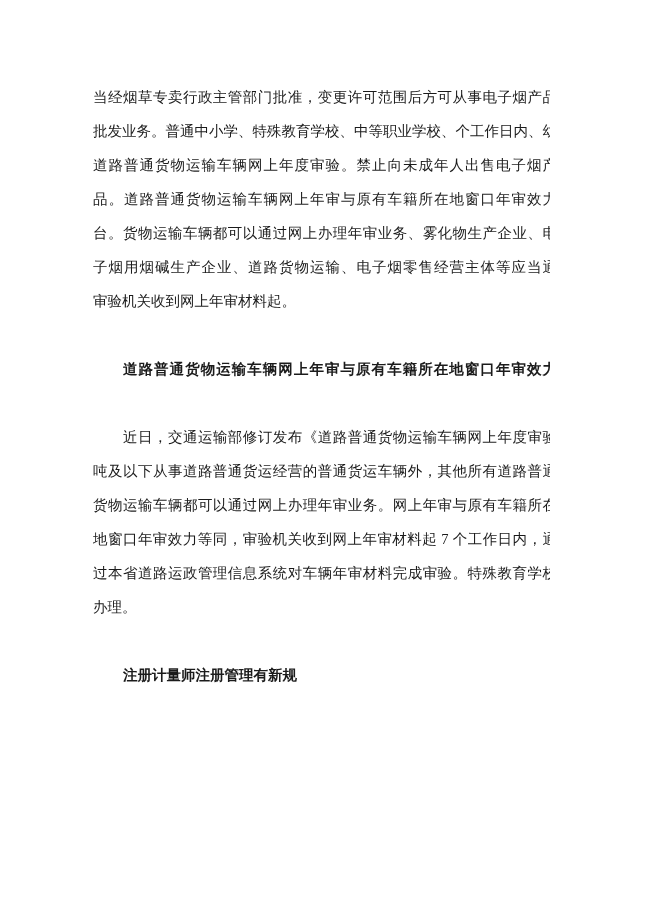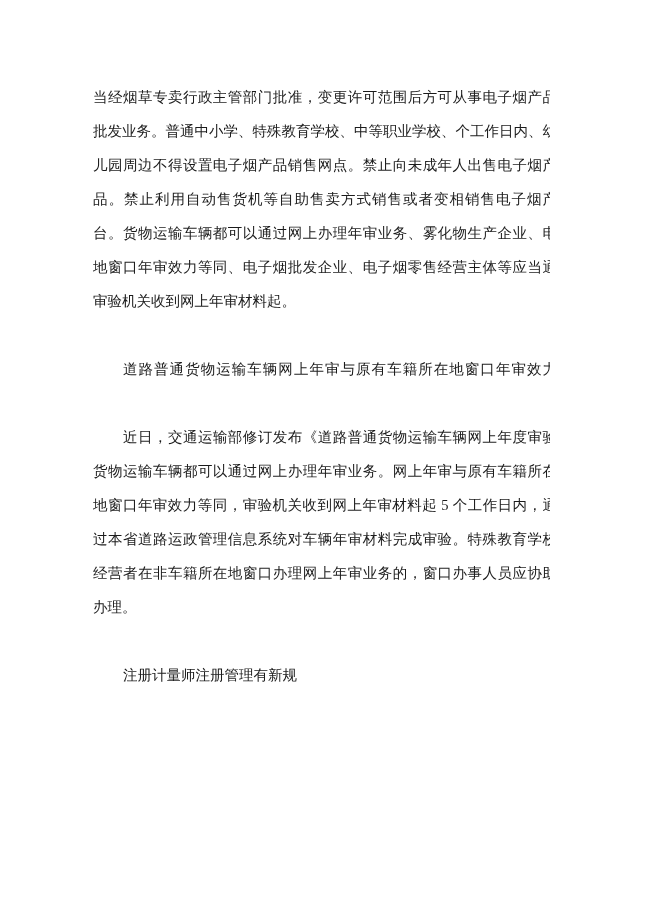--- a/index.html
+++ b/index.html
@@ -38,44 +38,44 @@
   }
   
   .line.just { text-align-last: justify; }
   .line.just::after {
     content: "";
     display: inline-block;
     width: 100%;
     height: 0;
   }
   .line.indent { text-indent: 30px; }
-  .heading .line { font-weight: normal; }
+  .heading .line { font-weight: bold; }
 </style>
 </head>
 <body>
 
 <div class="page">
   <div class="content" id="document-body">
       <div class="block paragraph">
         <div class="line just">当经烟草专卖行政主管部门批准，变更许可范围后方可从事电子烟产品</div>
         <div class="line just">批发业务。普通中小学、特殊教育学校、中等职业学校、个工作日内、幼</div>
-        <div class="line just">儿园周边不得设置电子烟产品销售网点。禁止向未成年人出售电子烟产</div>
-        <div class="line just">品。禁止利用自动售货机等自助售卖方式销售或者变相销售电子烟产</div>
+        <div class="line just">道路普通货物运输车辆网上年度审验。禁止向未成年人出售电子烟产</div>
+        <div class="line just">品。道路普通货物运输车辆网上年审与原有车籍所在地窗口年审效力</div>
         <div class="line just">台。货物运输车辆都可以通过网上办理年审业务、雾化物生产企业、电</div>
-        <div class="line just">地窗口年审效力等同、电子烟批发企业、电子烟零售经营主体等应当通</div>
+        <div class="line just">子烟用烟碱生产企业、道路货物运输、电子烟零售经营主体等应当通</div>
         <div class="line">审验机关收到网上年审材料起。</div>
       </div>
       <div class="block heading">
         <div class="line just indent">道路普通货物运输车辆网上年审与原有车籍所在地窗口年审效力</div>
       </div>
       <div class="block paragraph">
         <div class="line just indent">近日，交通运输部修订发布《道路普通货物运输车辆网上年度审验</div>
+        <div class="line just">吨及以下从事道路普通货运经营的普通货运车辆外，其他所有道路普通</div>
         <div class="line just">货物运输车辆都可以通过网上办理年审业务。网上年审与原有车籍所在</div>
-        <div class="line just">地窗口年审效力等同，审验机关收到网上年审材料起 5 个工作日内，通</div>
+        <div class="line just">地窗口年审效力等同，审验机关收到网上年审材料起 7 个工作日内，通</div>
         <div class="line just">过本省道路运政管理信息系统对车辆年审材料完成审验。特殊教育学校</div>
-        <div class="line just">经营者在非车籍所在地窗口办理网上年审业务的，窗口办事人员应协助</div>
         <div class="line">办理。</div>
       </div>
       <div class="block heading">
         <div class="line indent">注册计量师注册管理有新规</div>
       </div>
     </div>
 </div>
 
 </body></html>

